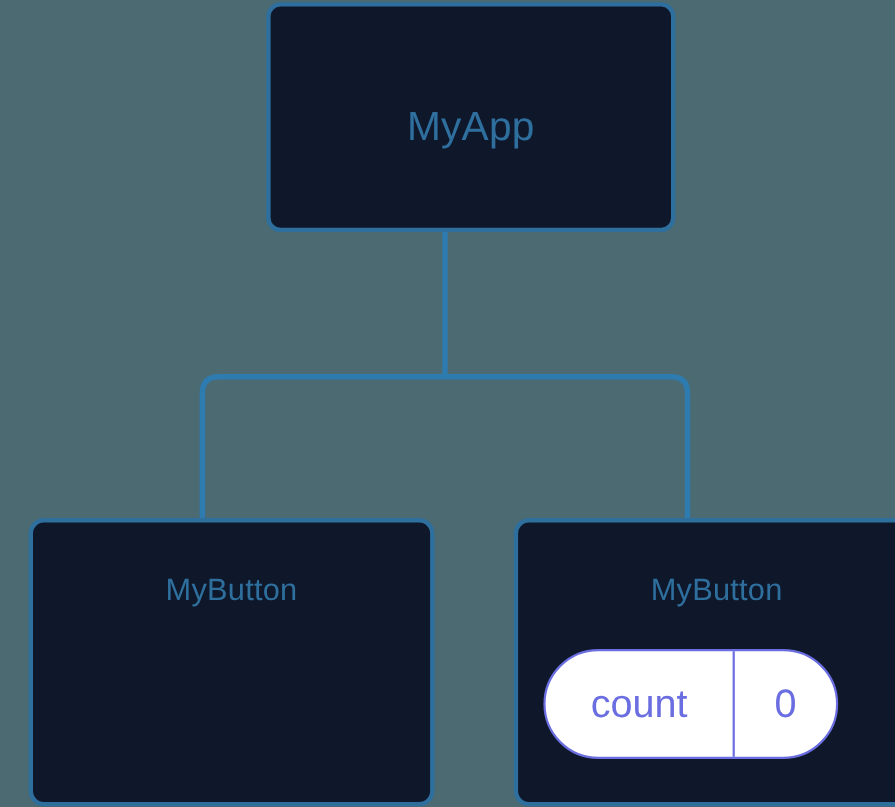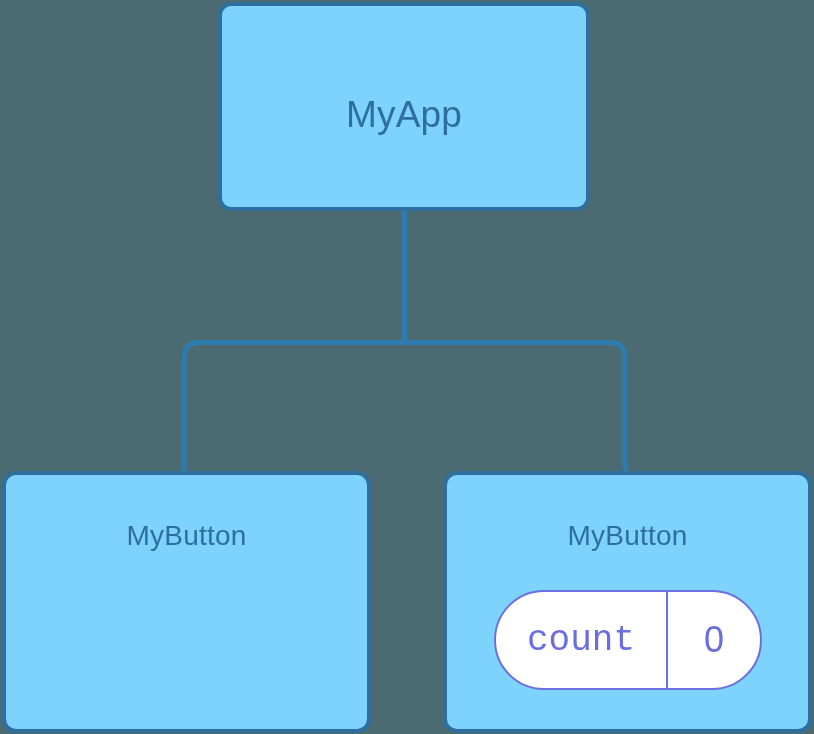--- a/index.html
+++ b/index.html
@@ -28,24 +28,25 @@
     left: 0;
     top: 0;
     width: 814px;
     height: 734px;
     pointer-events: none;
   }
 
   
   .node {
     position: absolute;
-    background: #7dd3fc;
+    background: #0f172a;
     border: 4px solid #2e6f9e;
     border-radius: 14px;
     box-sizing: border-box;
+    margin-left: 24px;
   }
 
   .node-title {
     position: absolute;
     left: 0;
     right: 0;
     text-align: center;
     color: #2e6f9e;
     font-size: 37px;
     font-weight: 400;
@@ -112,21 +113,20 @@
     height: 100px;
     border: 2px solid #6b6ee0;
     border-radius: 50px;
   }
   .pill-plain .pill-key {
     width: 172px;
     color: #6b6ee0;
     font-size: 36px;
     font-weight: 400;
     border-right: 2px solid #6b6ee0;
-    font-family: Liberation Mono, monospace;
   }
   .pill-plain .pill-val {
     flex: 1;
     color: #6b6ee0;
     font-size: 36px;
     font-weight: 400;
   }
 
   .pill-right-pos {
     left: 494px;

